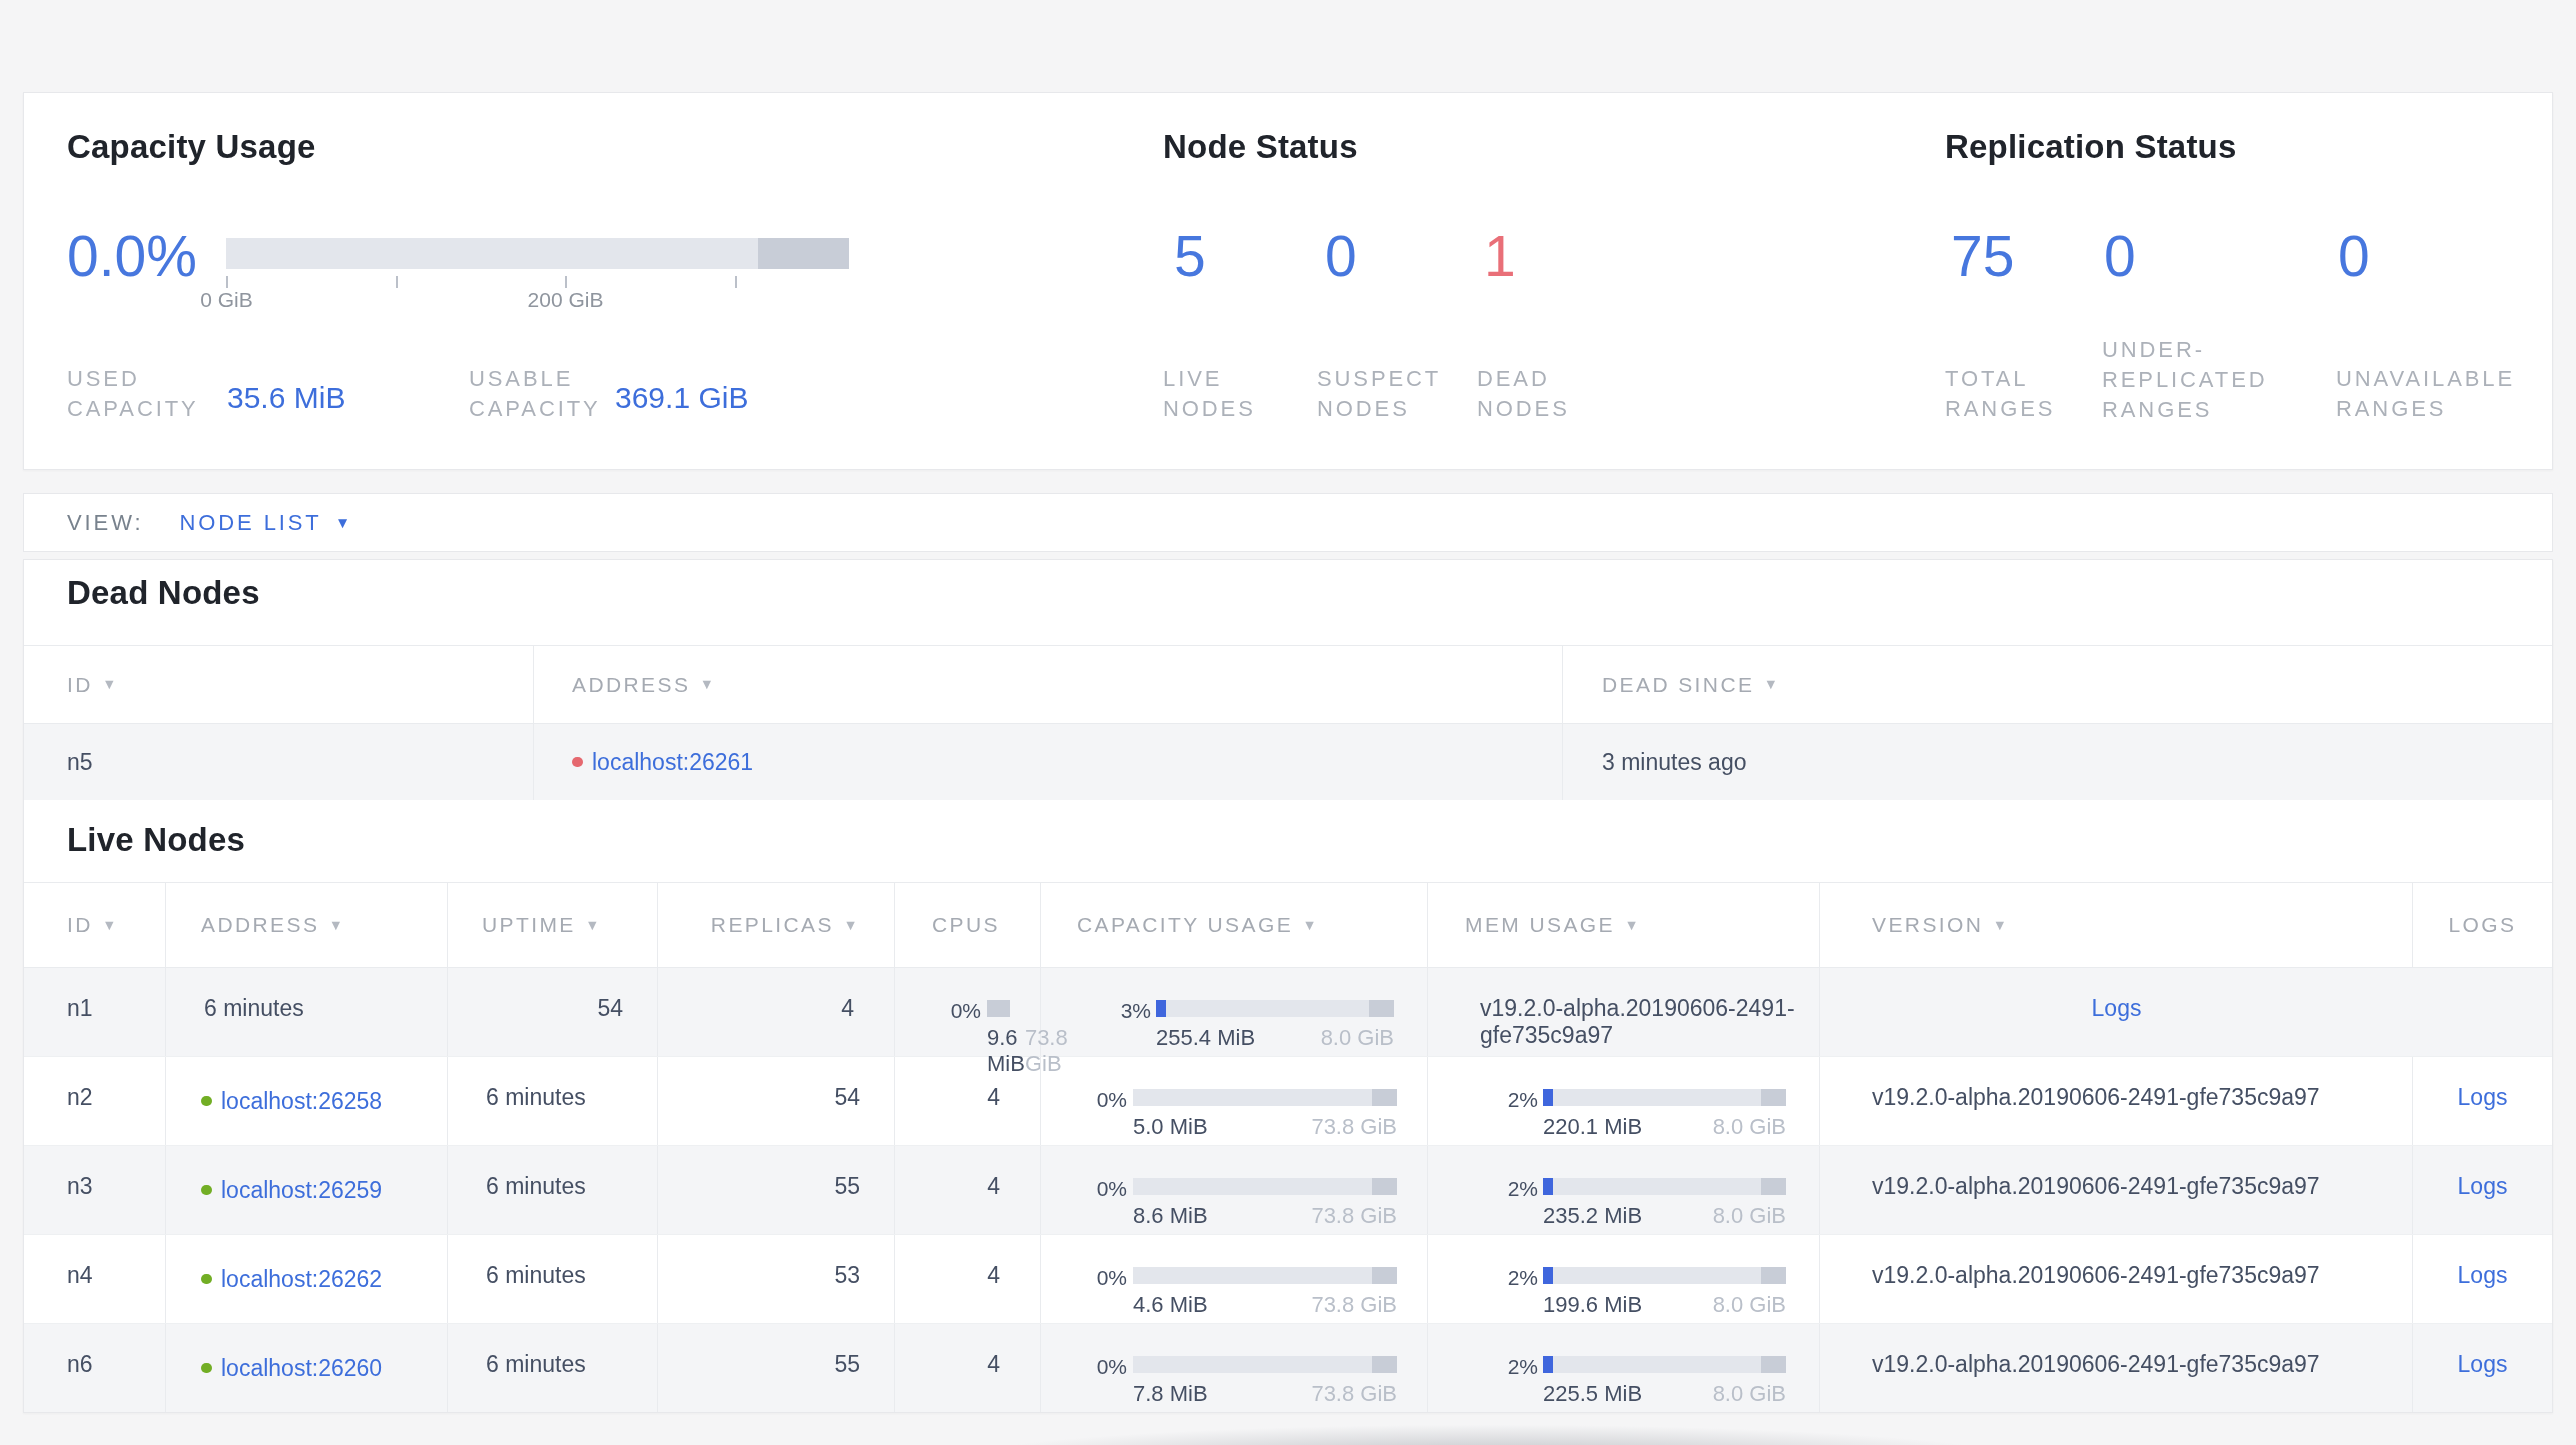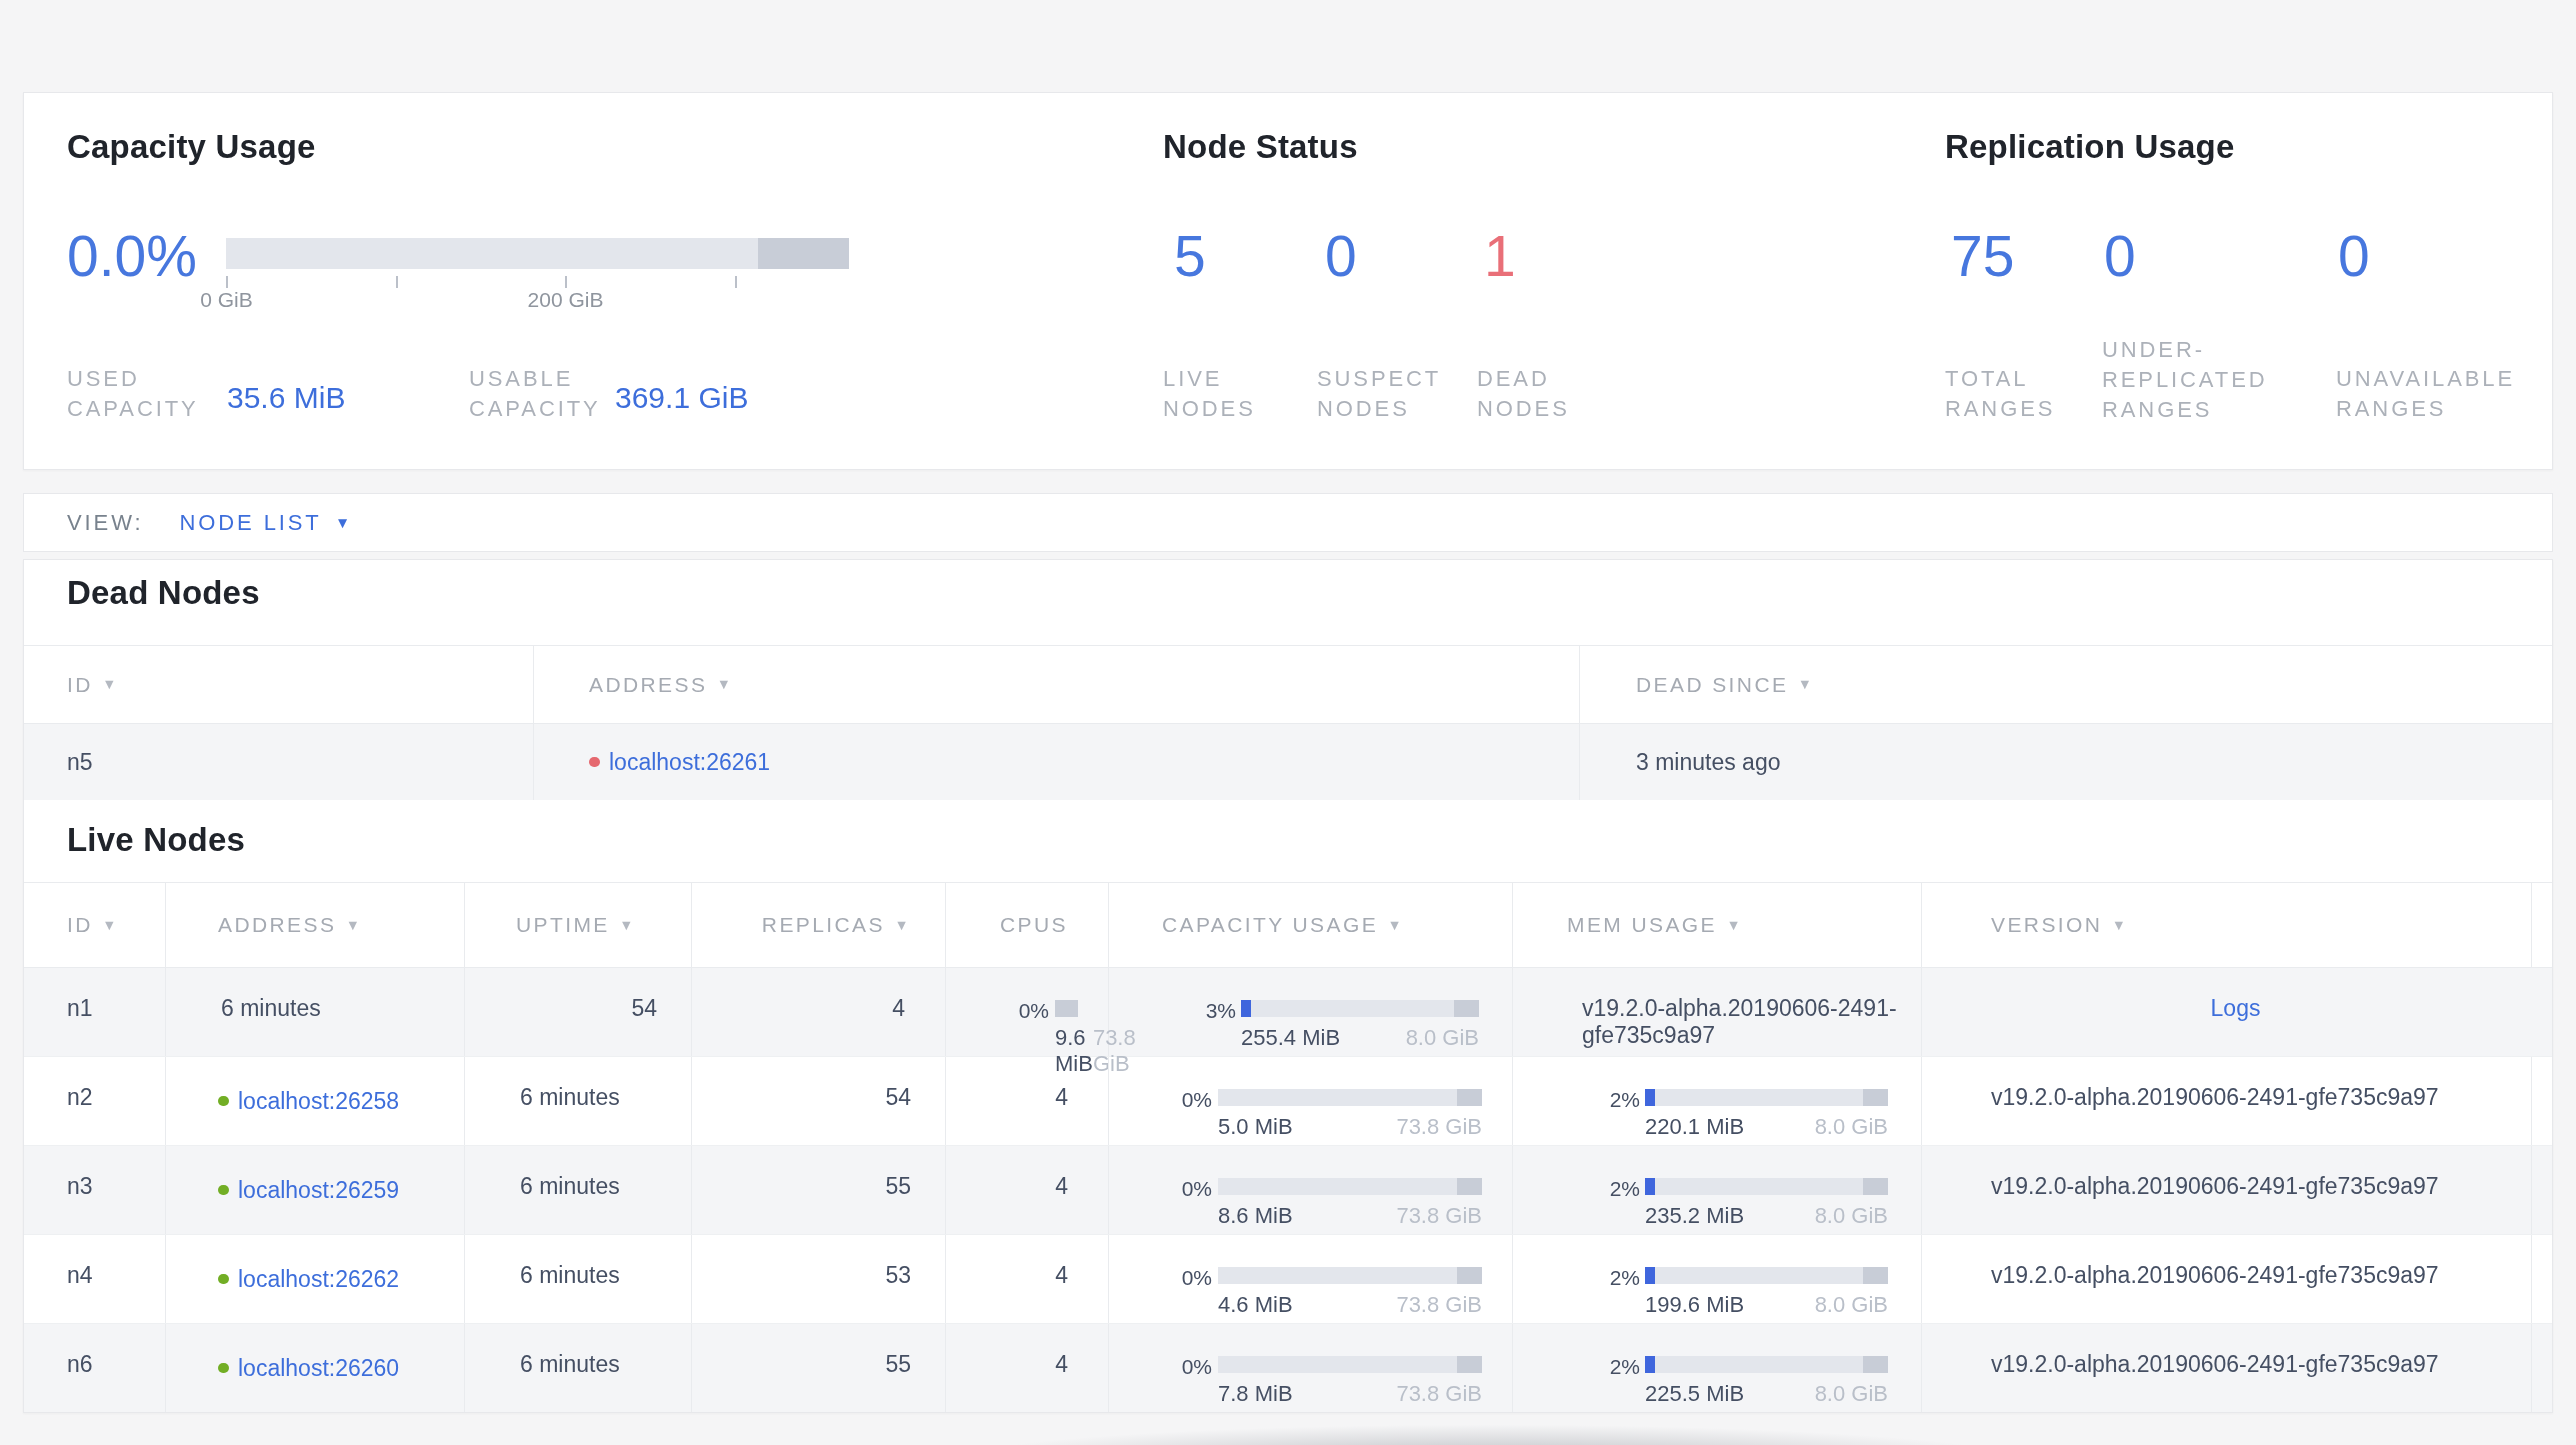--- a/index.html
+++ b/index.html
@@ -89,21 +89,21 @@
   .view-select{
     margin-left:36px;display:flex;align-items:center;gap:13.4px;cursor:pointer;
     font-size:22px;letter-spacing:2.9px;color:var(--blue);
   }
   .view-caret{font-size:15.3px;color:var(--blue);line-height:1;}
 
   
   .table{position:absolute;left:0;width:2528px;}
   .table.dead{top:85px;}
   .table.live{top:322px;}
-  .grid{display:grid;gap:17px;}
+  .grid{display:grid;}
   .dead .grid{grid-template-columns:510px 1029px 989px;}
   .live .grid{grid-template-columns:142px 282px 210px 237px 146px 387px 392px 593px 139px;}
   .thead{border-top:1px solid var(--line);border-bottom:1px solid var(--line);}
   .th{
     display:flex;align-items:center;
     font-size:21px;letter-spacing:2.4px;color:var(--gray-header);
     background:var(--card);
   }
   .dead .th{height:77px;}
   .live .th{height:84px;}
@@ -182,21 +182,21 @@
     <div class="big-num" style="left:1150px">5</div>
     <div class="big-num" style="left:1301px">0</div>
     <div class="big-num red" style="left:1460px">1</div>
     <div class="stat-label" style="left:1139px">LIVE
 NODES</div>
     <div class="stat-label" style="left:1293px">SUSPECT
 NODES</div>
     <div class="stat-label" style="left:1453px">DEAD
 NODES</div>
 
-    <h2 class="sec-title" style="left:1921px;top:34px">Replication Usage</h2>
+    <h2 class="sec-title" style="left:1921px;top:34px">Replication Status</h2>
     <div class="big-num" style="left:1927px">75</div>
     <div class="big-num" style="left:2080px">0</div>
     <div class="big-num" style="left:2314px">0</div>
     <div class="stat-label" style="left:1921px">TOTAL
 RANGES</div>
     <div class="stat-label three-line" style="left:2078px">UNDER-
 REPLICATED
 RANGES</div>
     <div class="stat-label" style="left:2312px">UNAVAILABLE
 RANGES</div>

